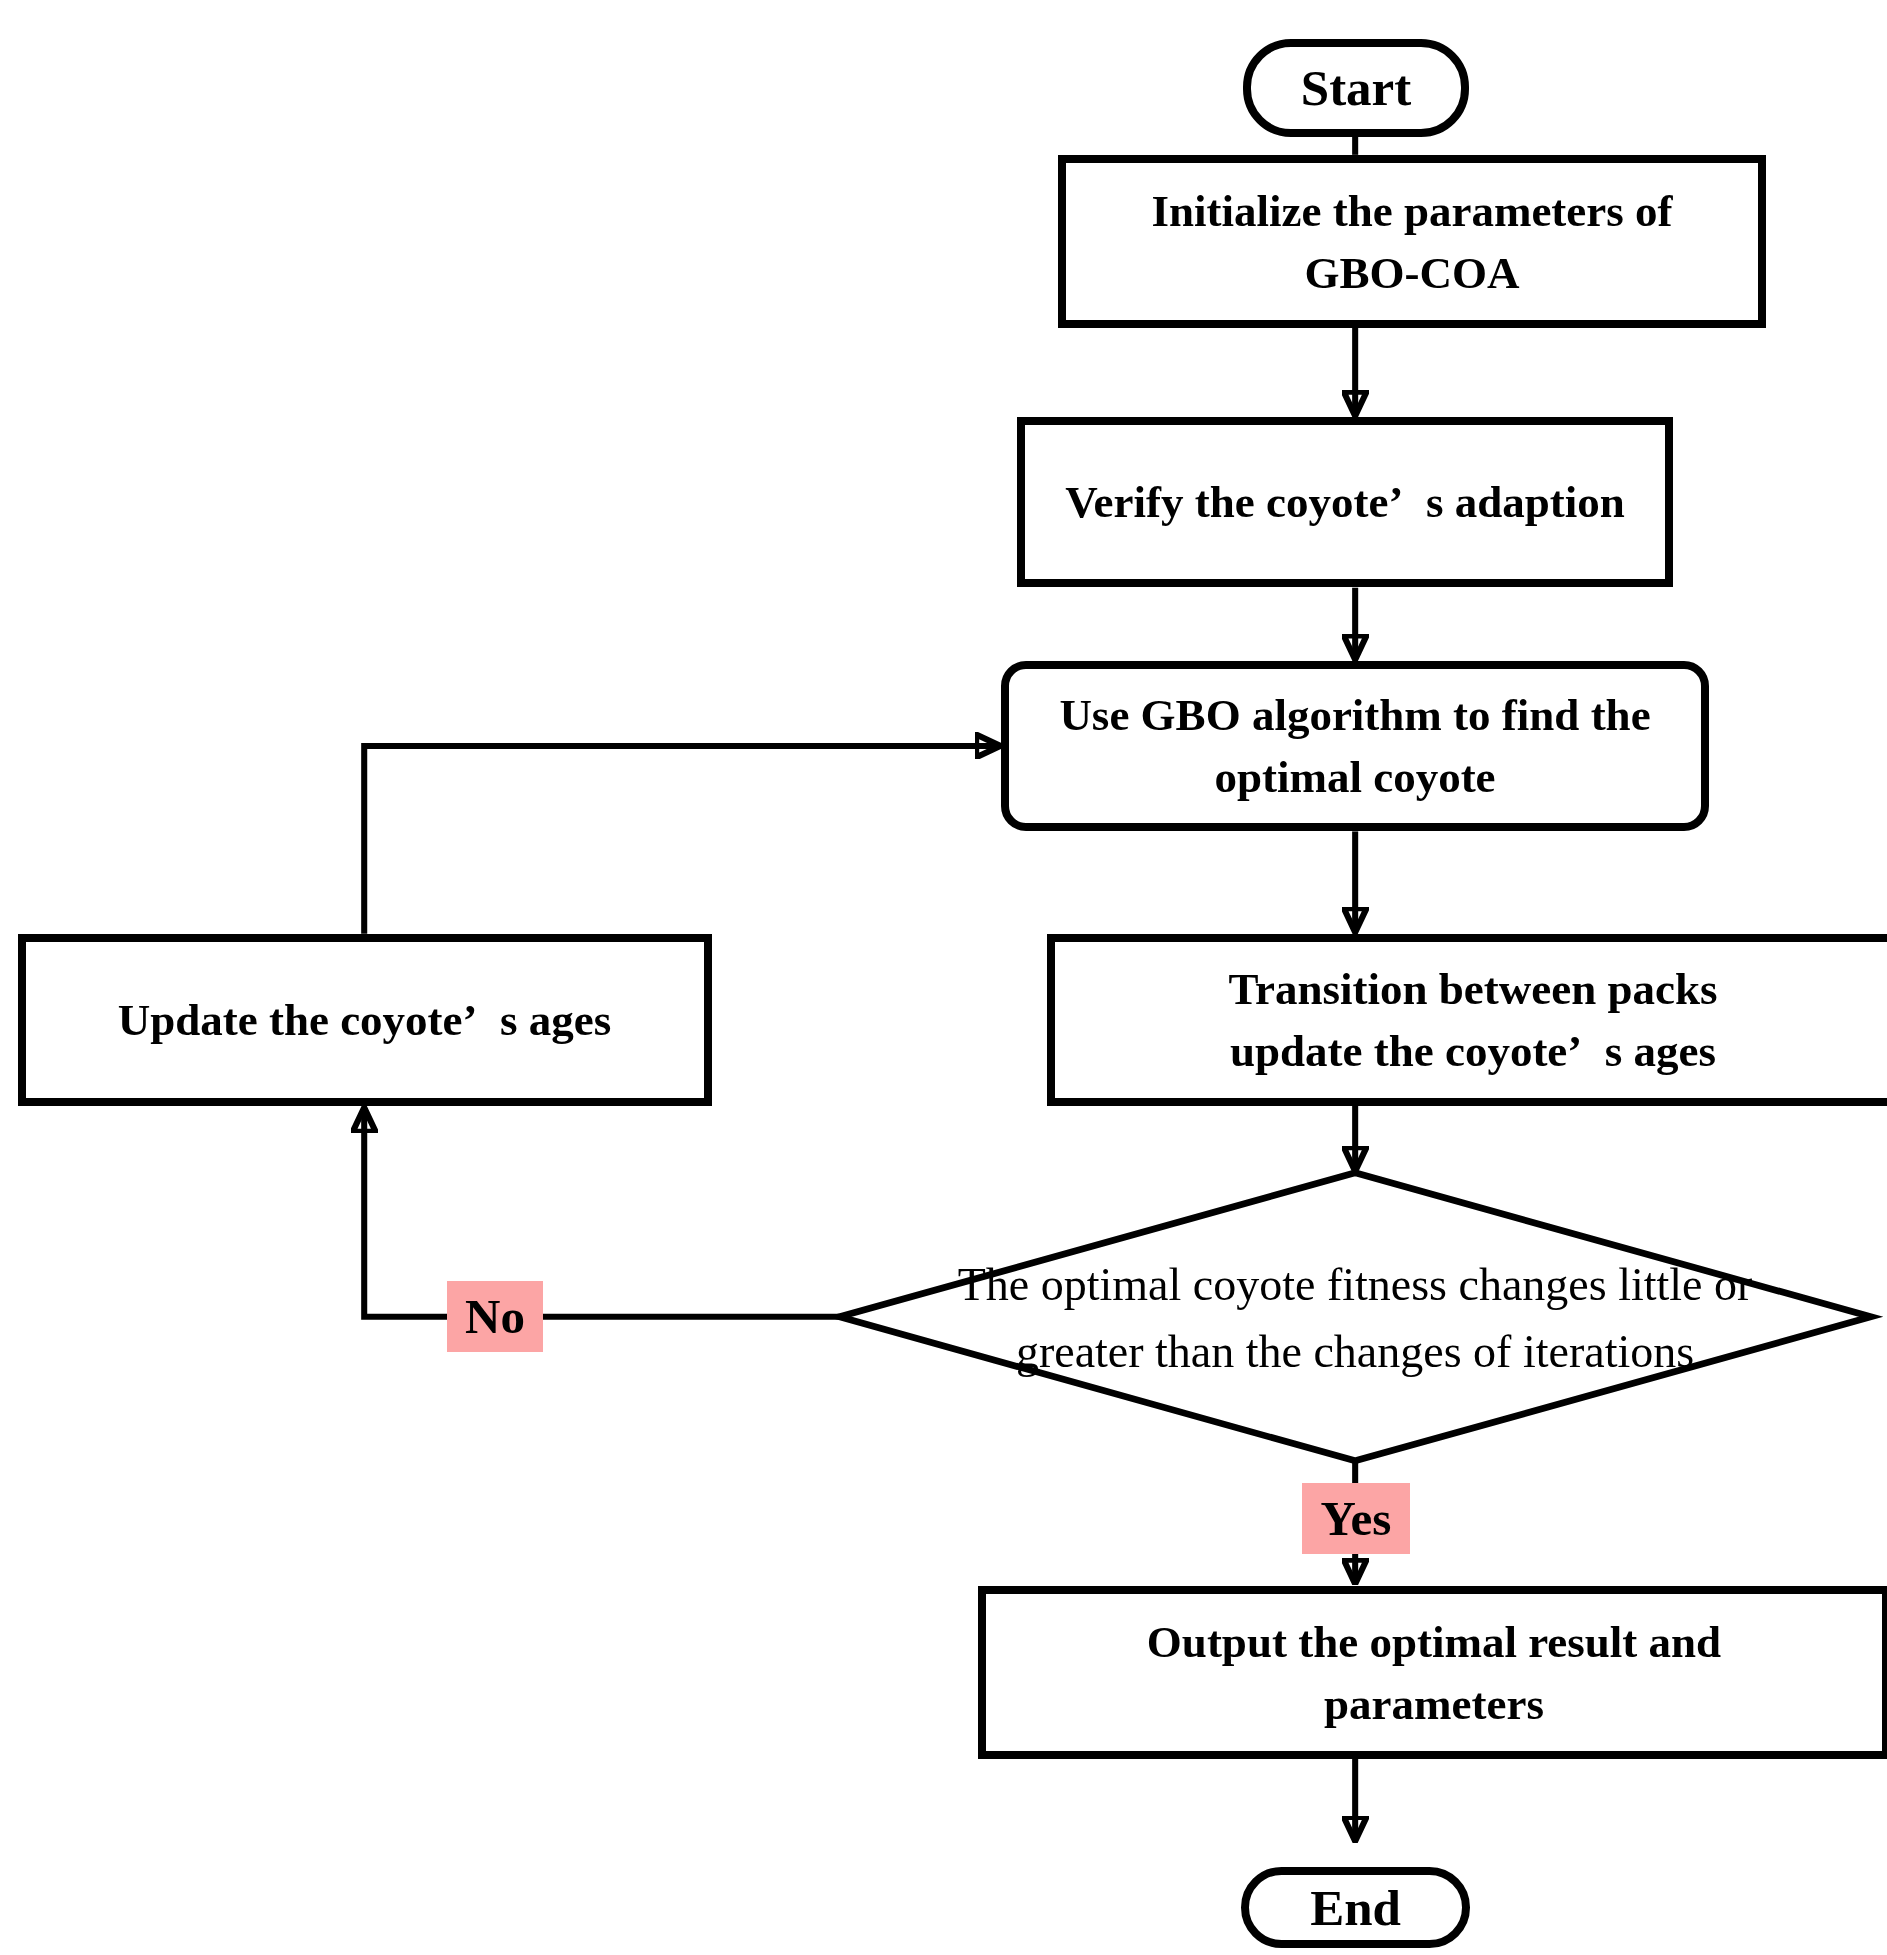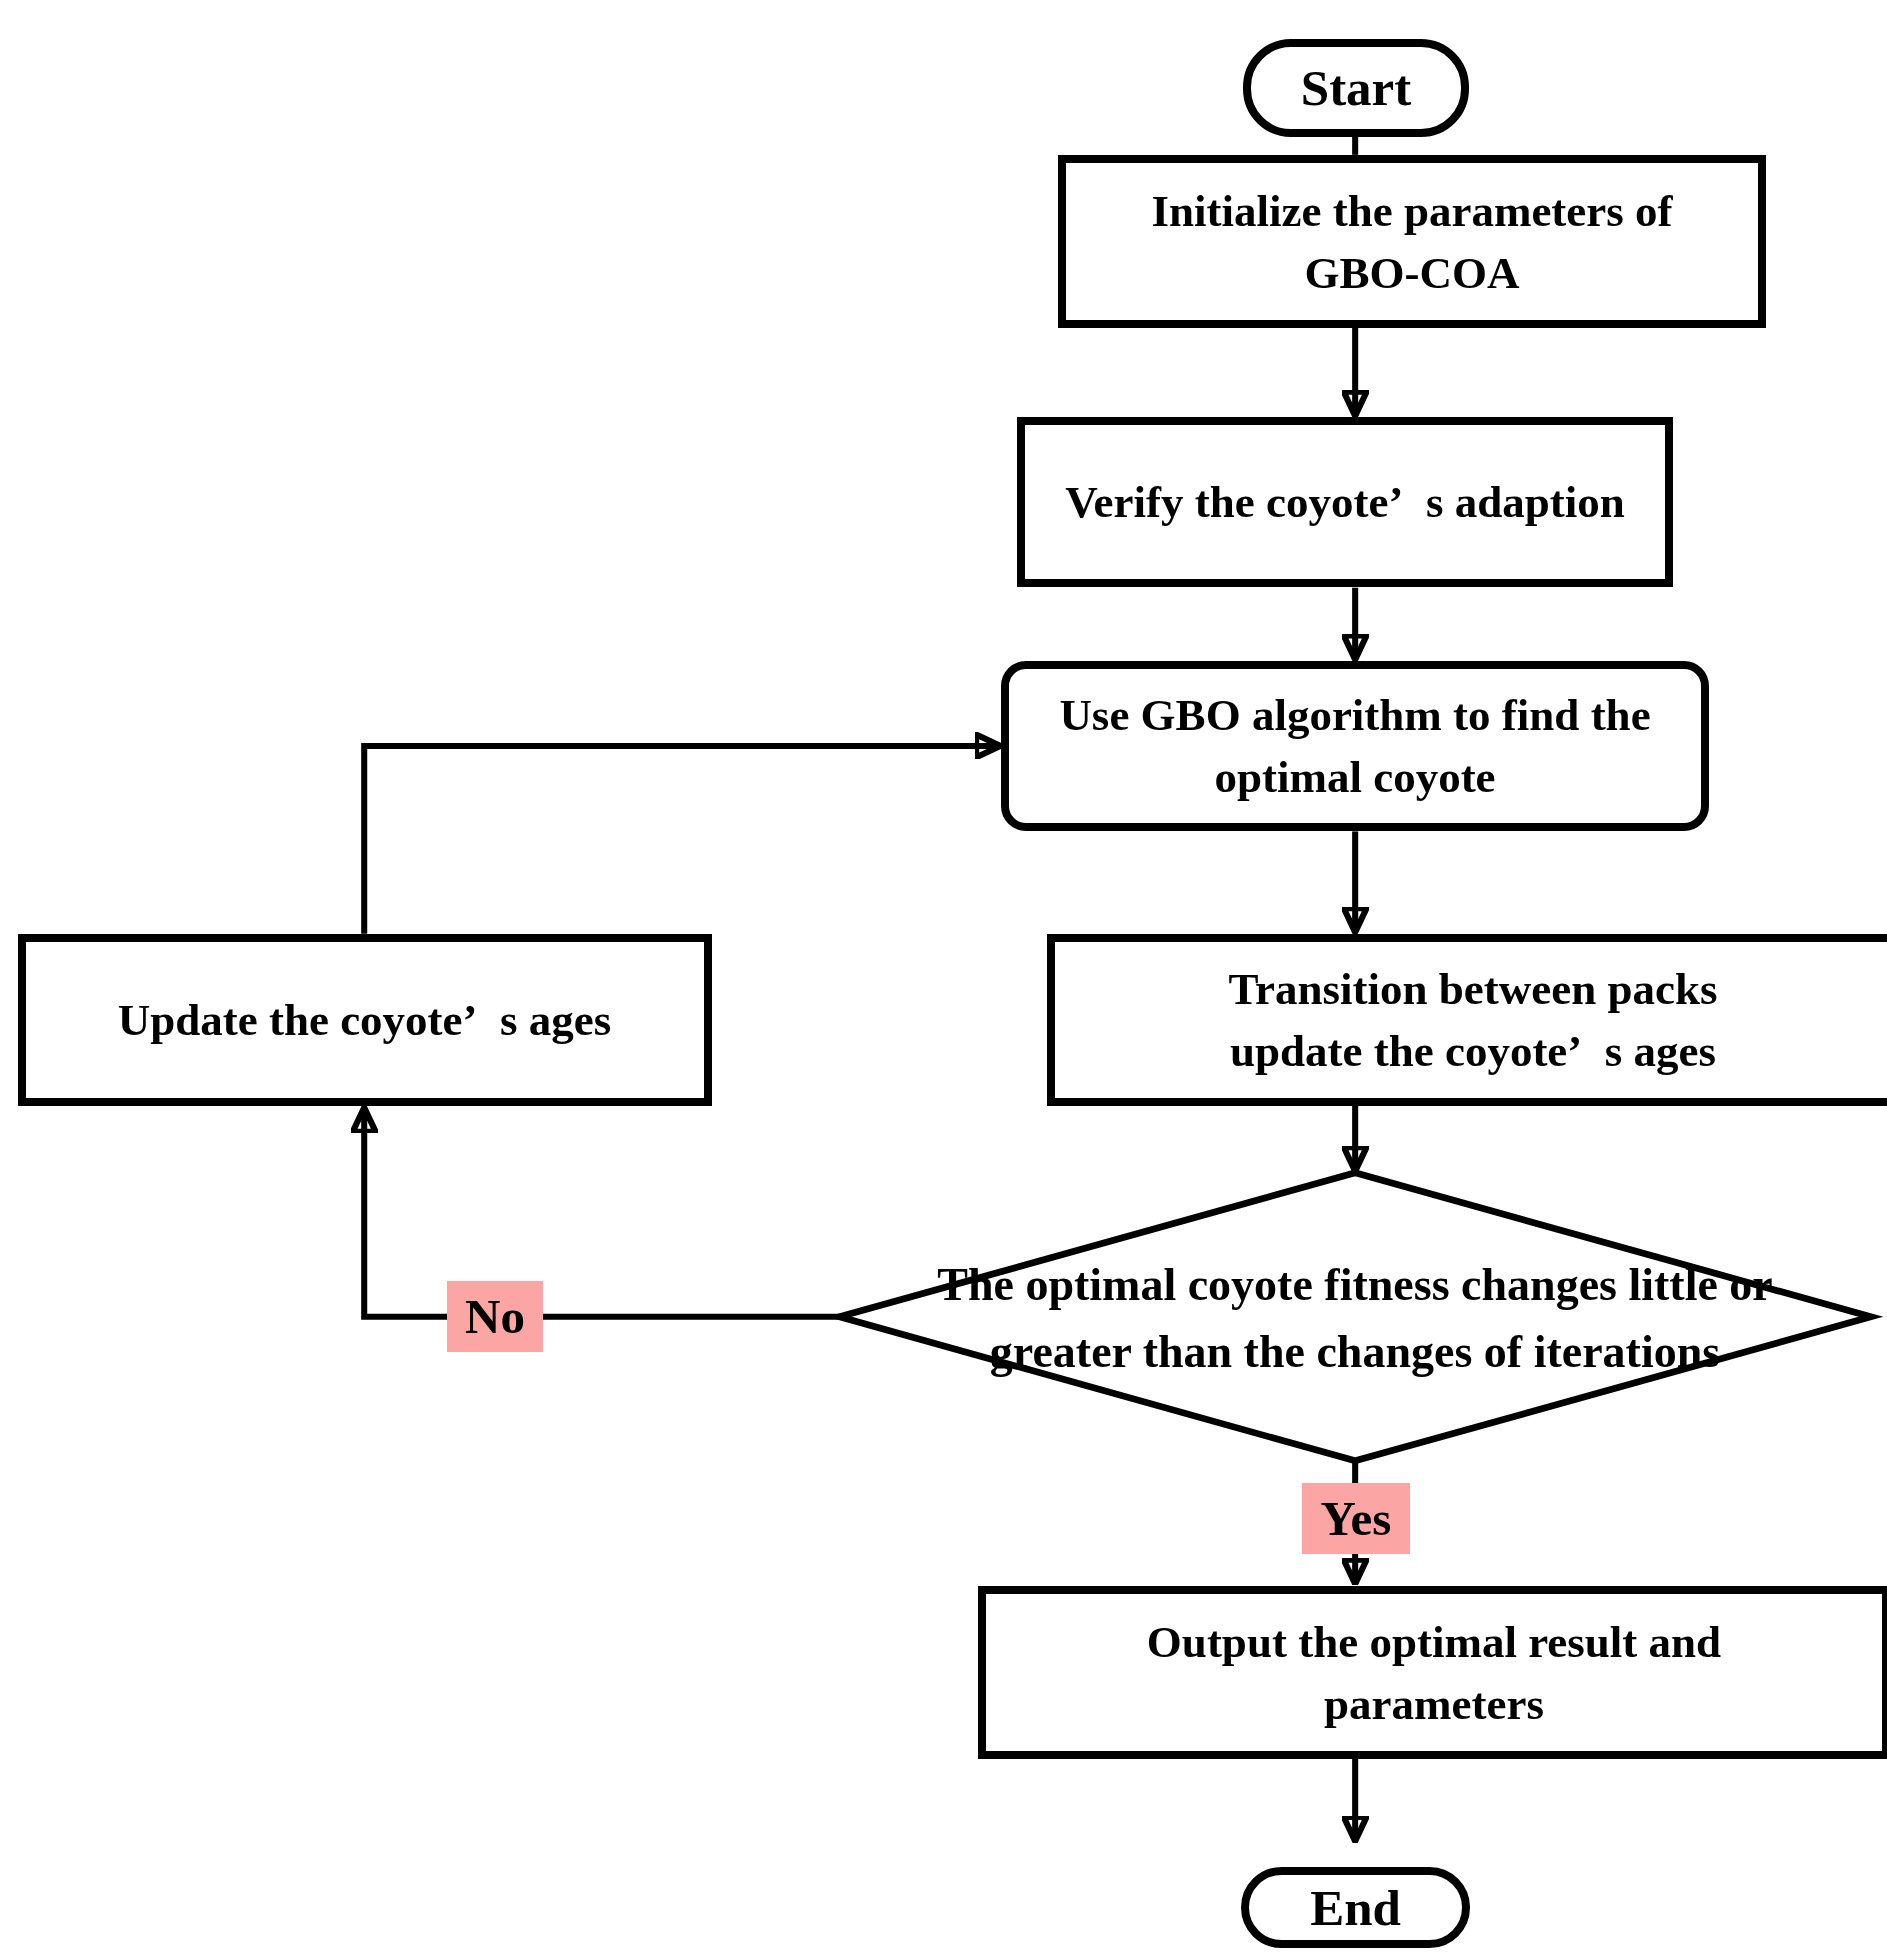--- a/index.html
+++ b/index.html
@@ -51,21 +51,21 @@
   .terminator {
     border: 8.8px solid #000000;
     border-radius: 48px;
     font-size: 51px;
     line-height: 54px;
     margin-top: 24px;
   }
   .decision-text {
     position: absolute;
     text-align: center;
-    font-weight: bold;
+    font-weight: normal;
     font-size: 46px;
     line-height: 67px;
     background: transparent;
   }
   .edge-label {
     position: absolute;
     display: flex;
     align-items: center;
     justify-content: center;
     font-weight: bold;

